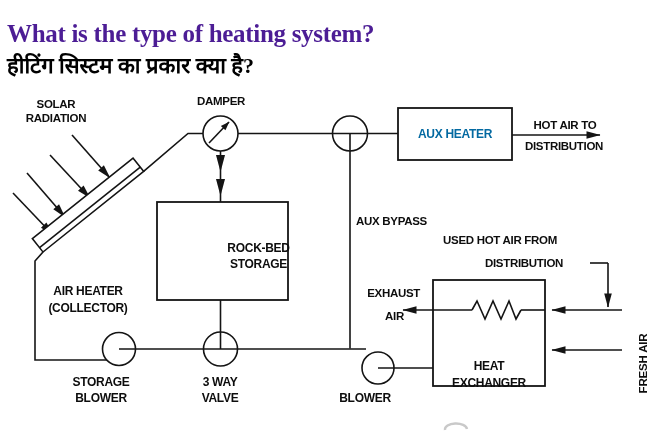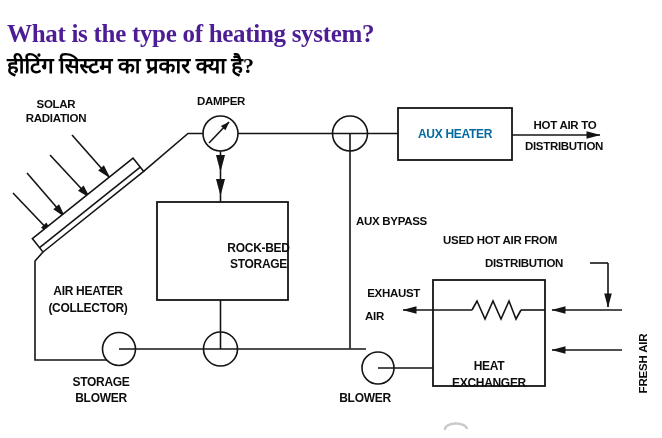--- a/index.html
+++ b/index.html
@@ -139,35 +139,39 @@
 
   <div class="lbl" style="left:518px;top:118px;width:94px;">HOT AIR TO</div>
   <div class="lbl" style="left:508px;top:139px;width:112px;">DISTRIBUTION</div>
 
   <div class="lbl left" style="left:356px;top:214px;">AUX BYPASS</div>
 
   <div class="lbl" style="left:420px;top:233px;width:160px;">USED HOT AIR FROM</div>
   <div class="lbl" style="left:444px;top:256px;width:160px;">DISTRIBUTION</div>
 
   <div class="lbl right" style="left:350px;top:279px;width:70px;">EXHAUST</div>
-  <div class="lbl right" style="left:324px;top:302px;width:60px;">AIR</div>
+  <div class="lbl right" style="left:344px;top:302px;width:60px;">AIR</div>
 
   <div class="lbl big" style="left:433px;top:328px;width:112px;line-height:17px;margin-top:30px;">
     <div>HEAT</div>
     <div>EXCHANGER</div>
   </div>
 
   <div class="vlabel">FRESH AIR</div>
 
   <div class="lbl big" style="left:28px;top:283px;width:120px;line-height:17px;">
     <div>AIR HEATER</div>
     <div>(COLLECTOR)</div>
   </div>
 
   <div class="lbl big ln" style="left:60px;top:374px;width:82px;">
     <div>STORAGE</div>
     <div>BLOWER</div>
   </div>
 
+  <div class="lbl big ln" style="left:183px;top:374px;width:74px;">
+    <div>3 WAY</div>
+    <div>VALVE</div>
+  </div>
 
   <div class="lbl big" style="left:330px;top:390px;width:70px;">BLOWER</div>
 
 </div>
 
 </body></html>

